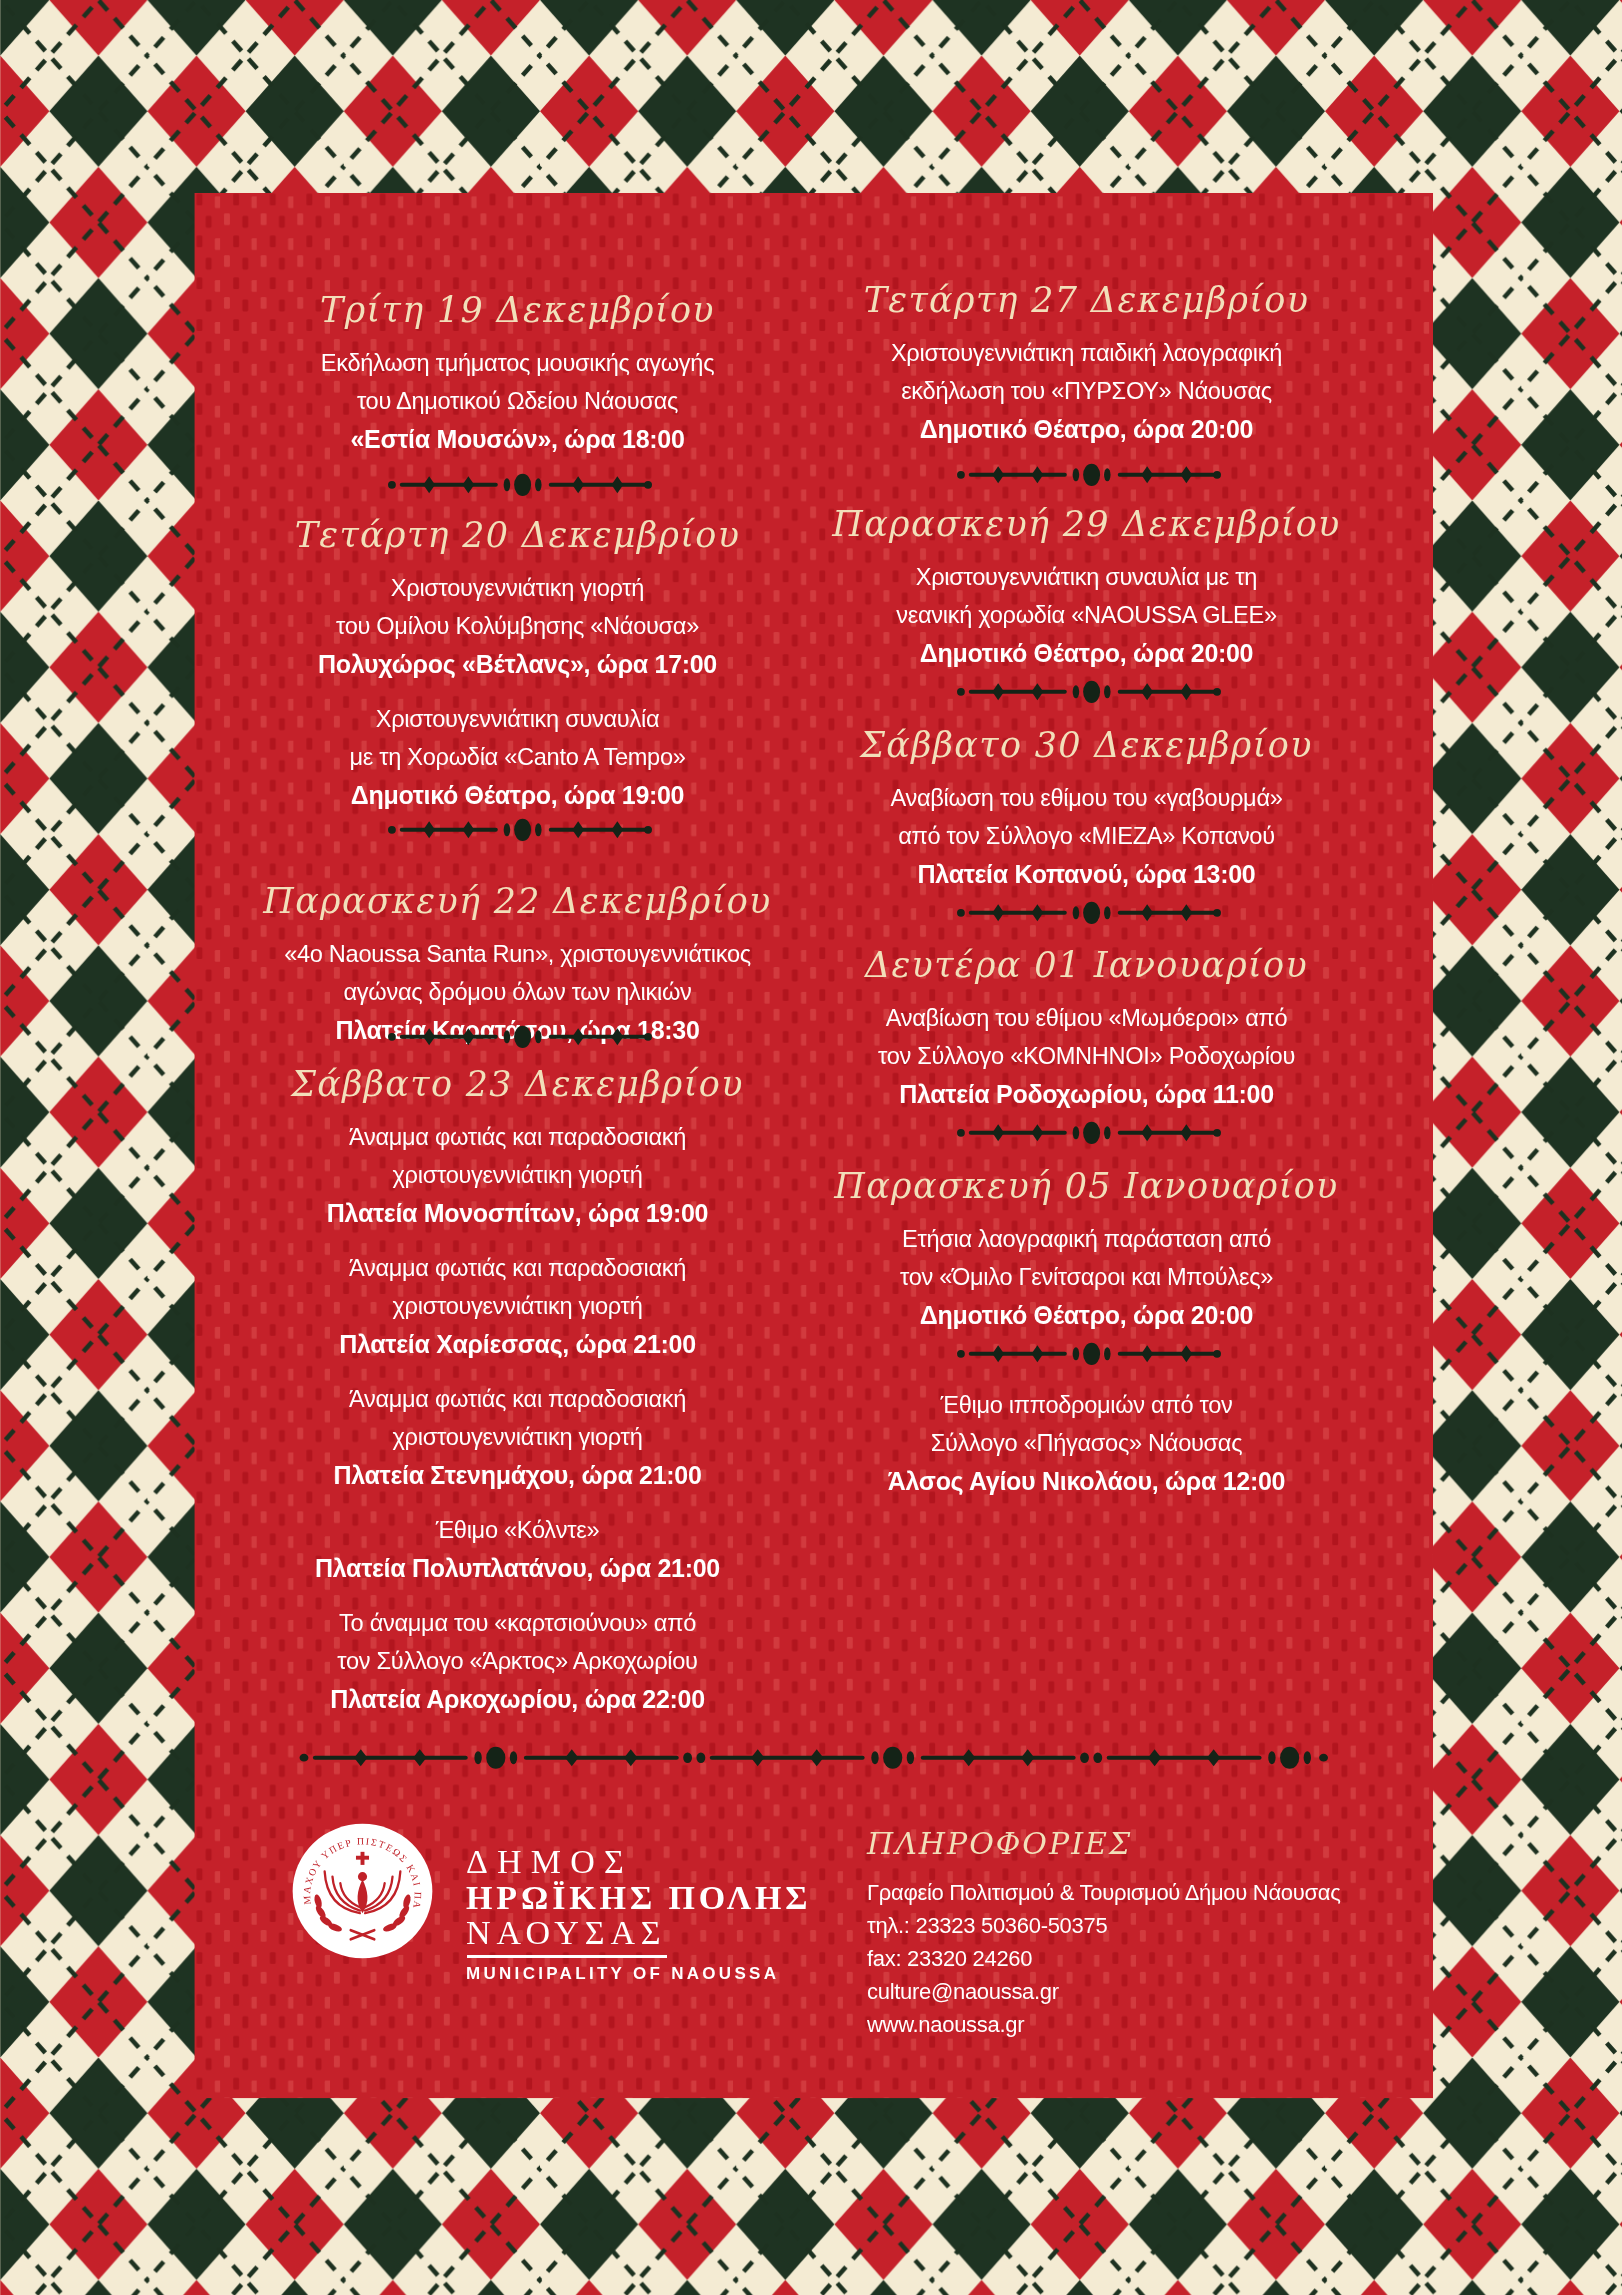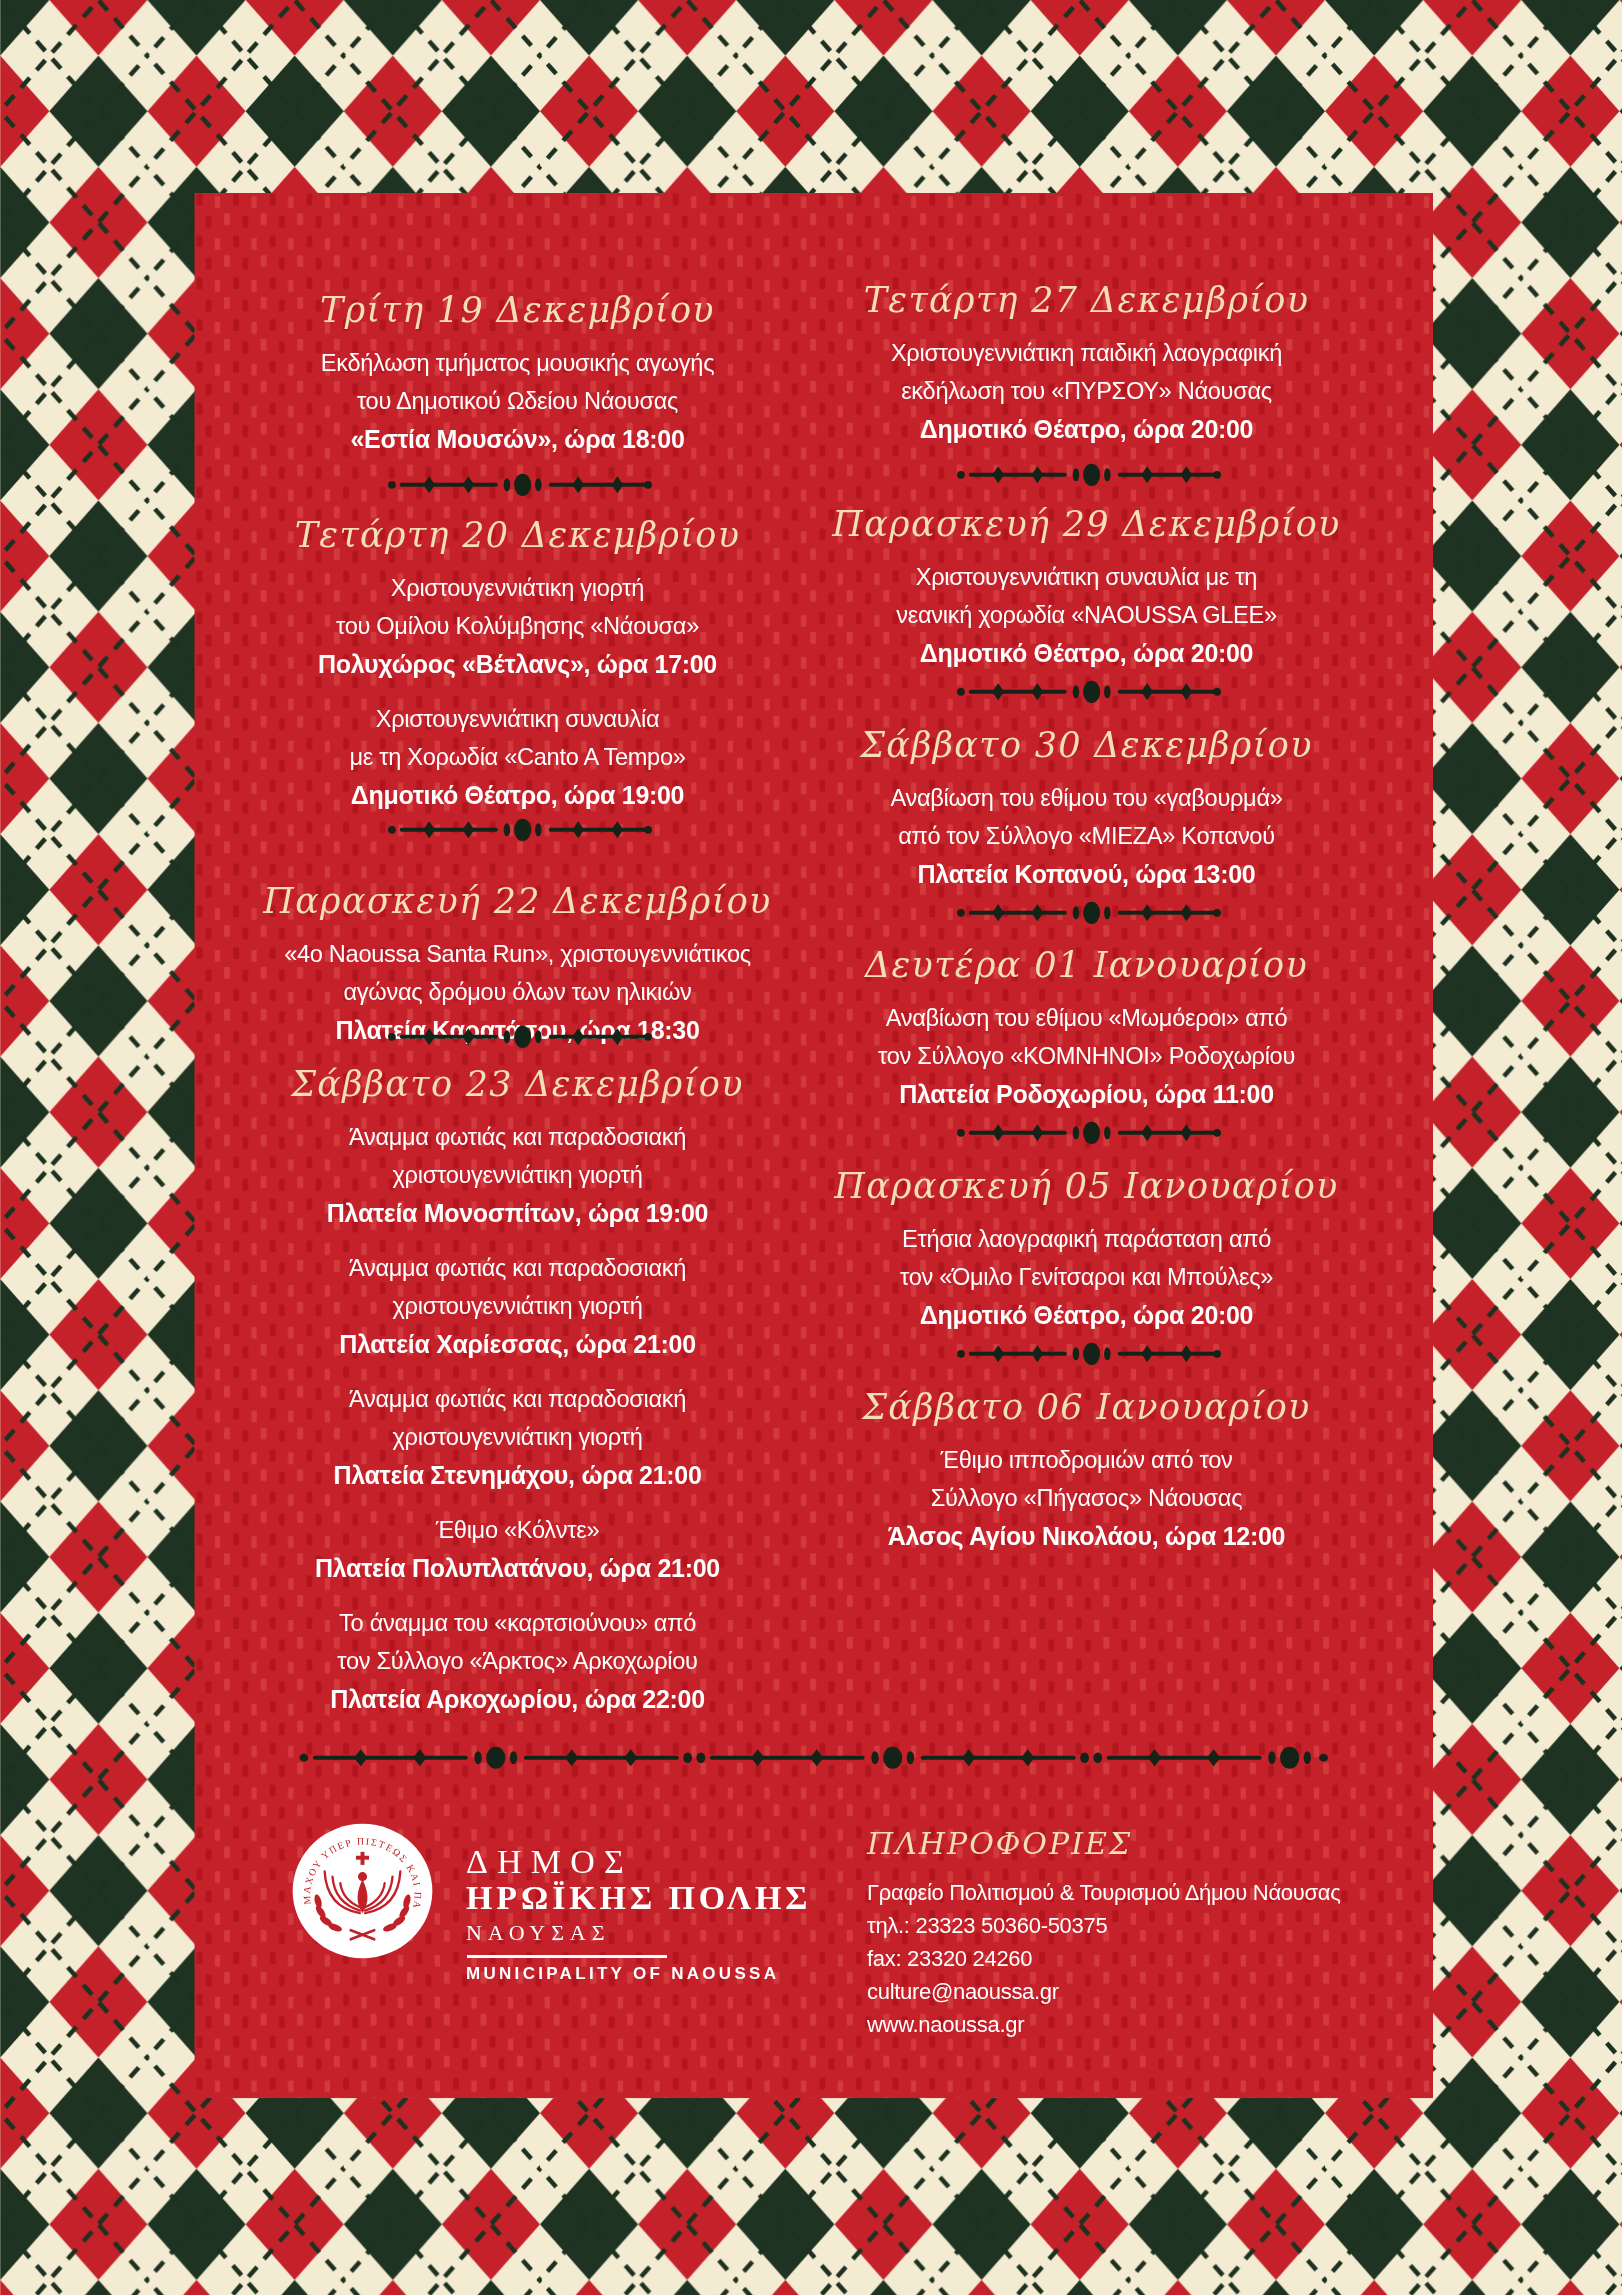--- a/index.html
+++ b/index.html
@@ -41,21 +41,21 @@
   .b-r4{top:944px;} .dv-r4{left:957px;top:1121px;}
   .b-r5{top:1165px;} .dv-r5{left:957px;top:1342px;}
   .b-r6{top:1386px;}
   .dv-big{left:296px;top:1746px;}
 
   
   #seal{position:absolute;left:292px;top:1823px;z-index:2;}
   #muni{position:absolute;left:466px;top:1843px;z-index:2;color:#ffffff;}
   .muni-l1{font-family:"Liberation Serif",serif;font-size:34px;line-height:37px;letter-spacing:9.2px;font-weight:400;}
   .muni-l2{font-family:"Liberation Serif",serif;font-size:34px;line-height:35px;letter-spacing:3.9px;font-weight:700;}
-  .muni-l3{font-family:"Liberation Serif",serif;font-size:22px;line-height:35px;letter-spacing:5.9px;font-weight:400;}
+  .muni-l3{font-family:"Liberation Serif",serif;font-size:34px;line-height:35px;letter-spacing:5.9px;font-weight:400;}
   .muni-rule{width:200px;height:2.6px;background:#ffffff;margin:5.2px 0 6.5px 1.3px;}
   .muni-sub{font-size:17px;font-weight:700;letter-spacing:3.3px;}
 
   #info{position:absolute;left:867px;top:1827px;z-index:2;color:#ffffff;}
   .info-head{
     font-family:"DejaVu Serif",serif;font-style:italic;font-weight:400;
     font-size:30px;line-height:33px;letter-spacing:2px;color:#f2dfba;margin:0 0 15.7px 0;
   }
   .info-line{font-size:22px;line-height:33px;letter-spacing:-0.3px;margin:0;}
 </style>
@@ -279,21 +279,20 @@
 
 <svg class="divider dv-r5" width="264" height="23.6" fill="#142317" viewBox="0 0 404 36">
   <use href="#dotg" x="0"></use>
     <use href="#seg150" x="18"></use>
     <use href="#trio" x="172"></use>
     <use href="#seg150" x="246"></use>
     <use href="#dotg" x="392"></use>
 </svg>
 
 <section class="event col-right b-r6">
-  <h2 class="event-date">Σάββατο 06 Ιανουαρίου</h2>
   <div class="entry">
     <p><span class="ln">Έθιμο ιπποδρομιών από τον</span><br>
        <span class="ln">Σύλλογο «Πήγασος» Νάουσας</span><br>
        <span class="venue">Άλσος Αγίου Νικολάου, ώρα 12:00</span></p>
   </div>
 </section>
 
 <svg class="divider dv-big" width="1038" height="26" fill="#142317" viewBox="0 0 1586 40">
   <g transform="scale(1.135,1)">
     <use href="#dotg" x="0"></use>

